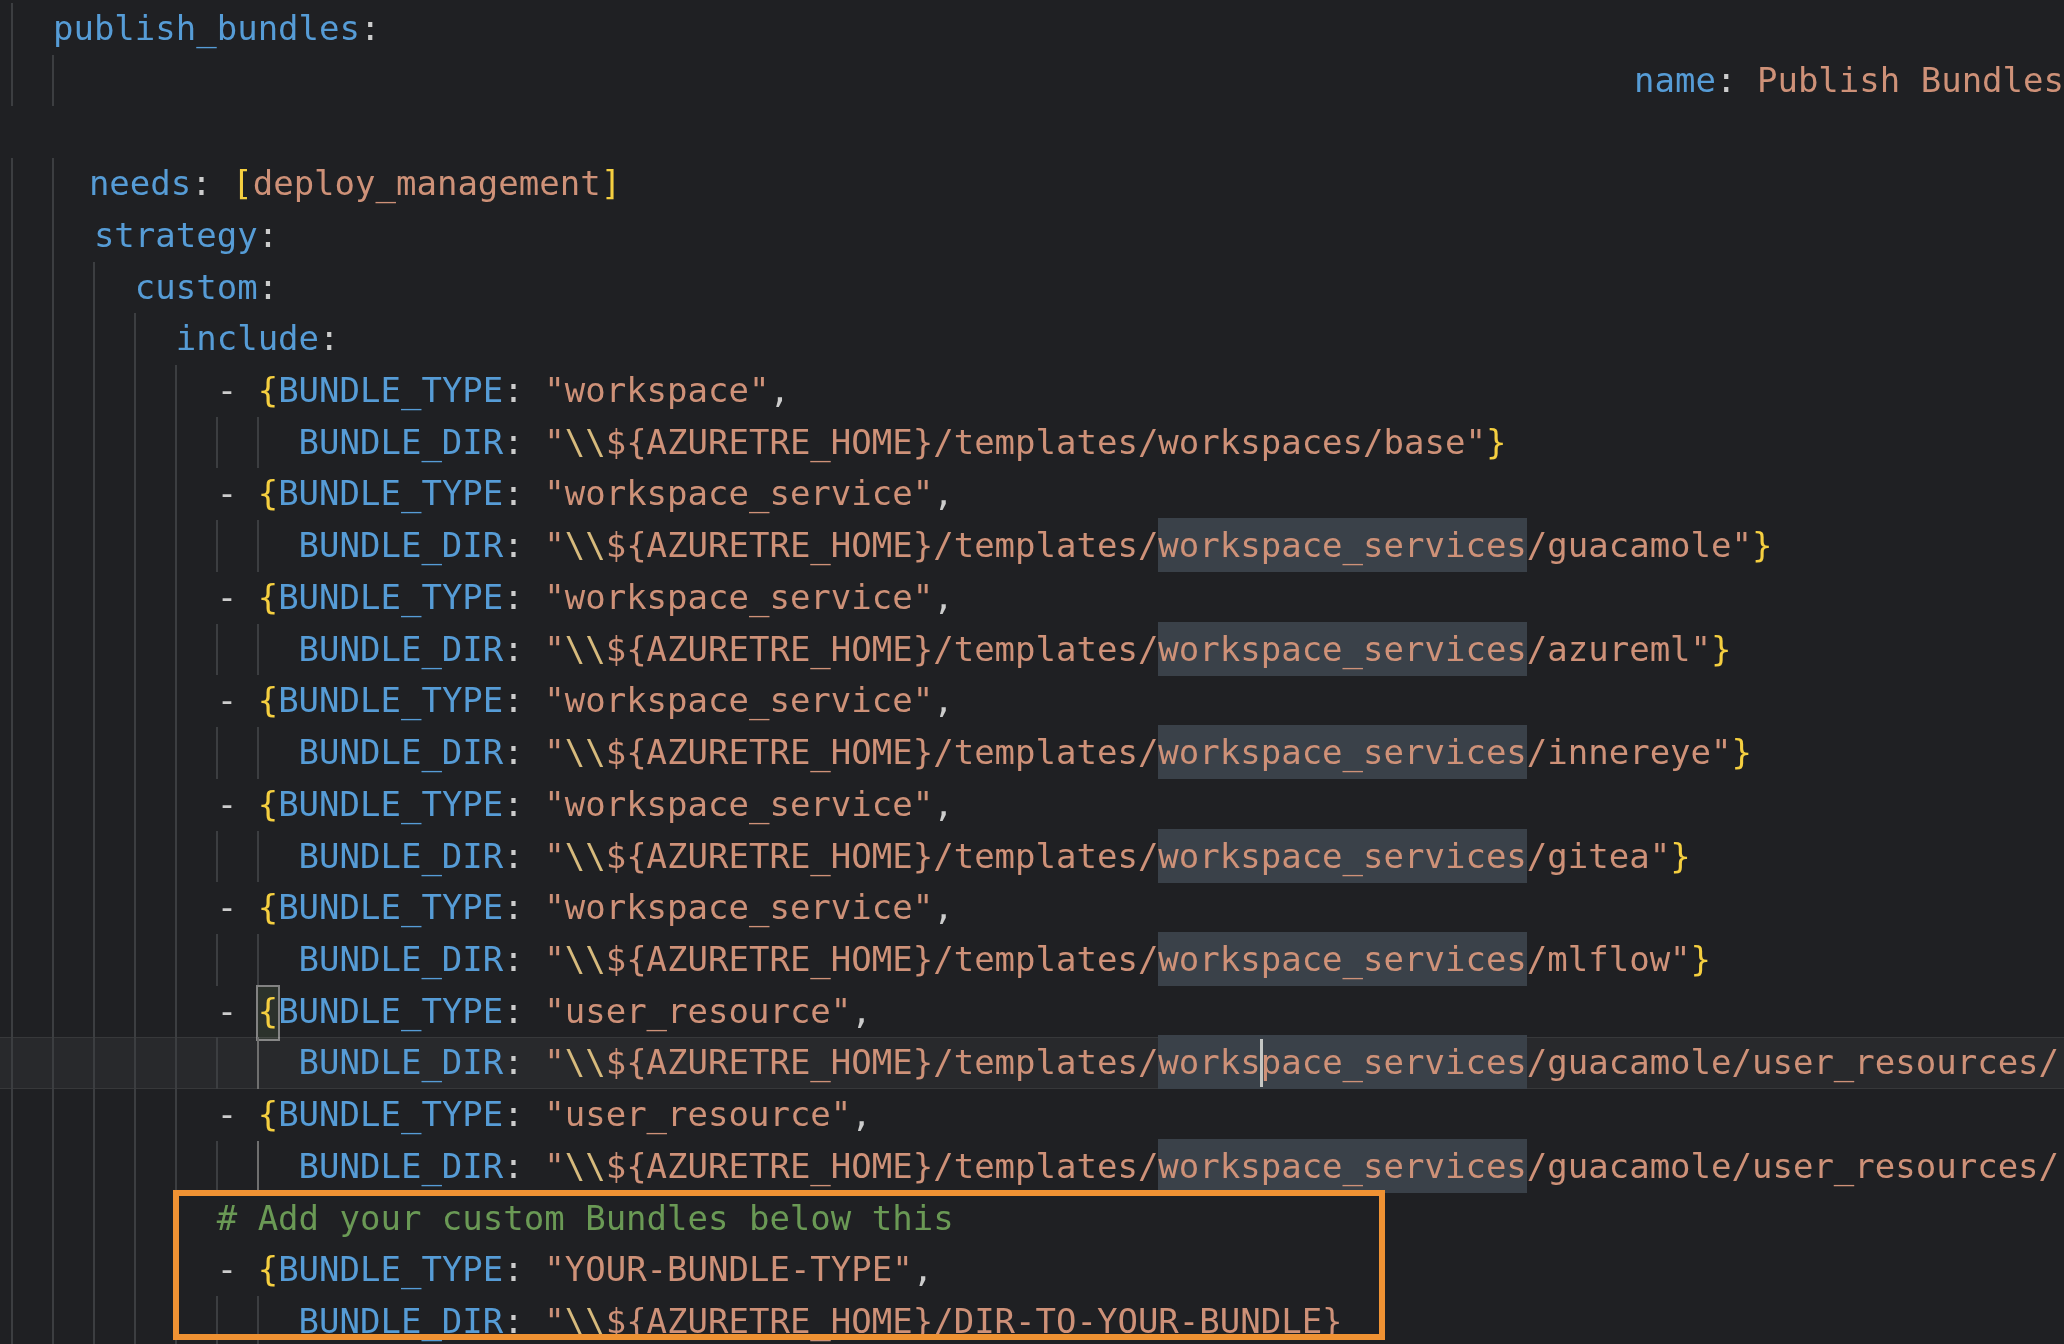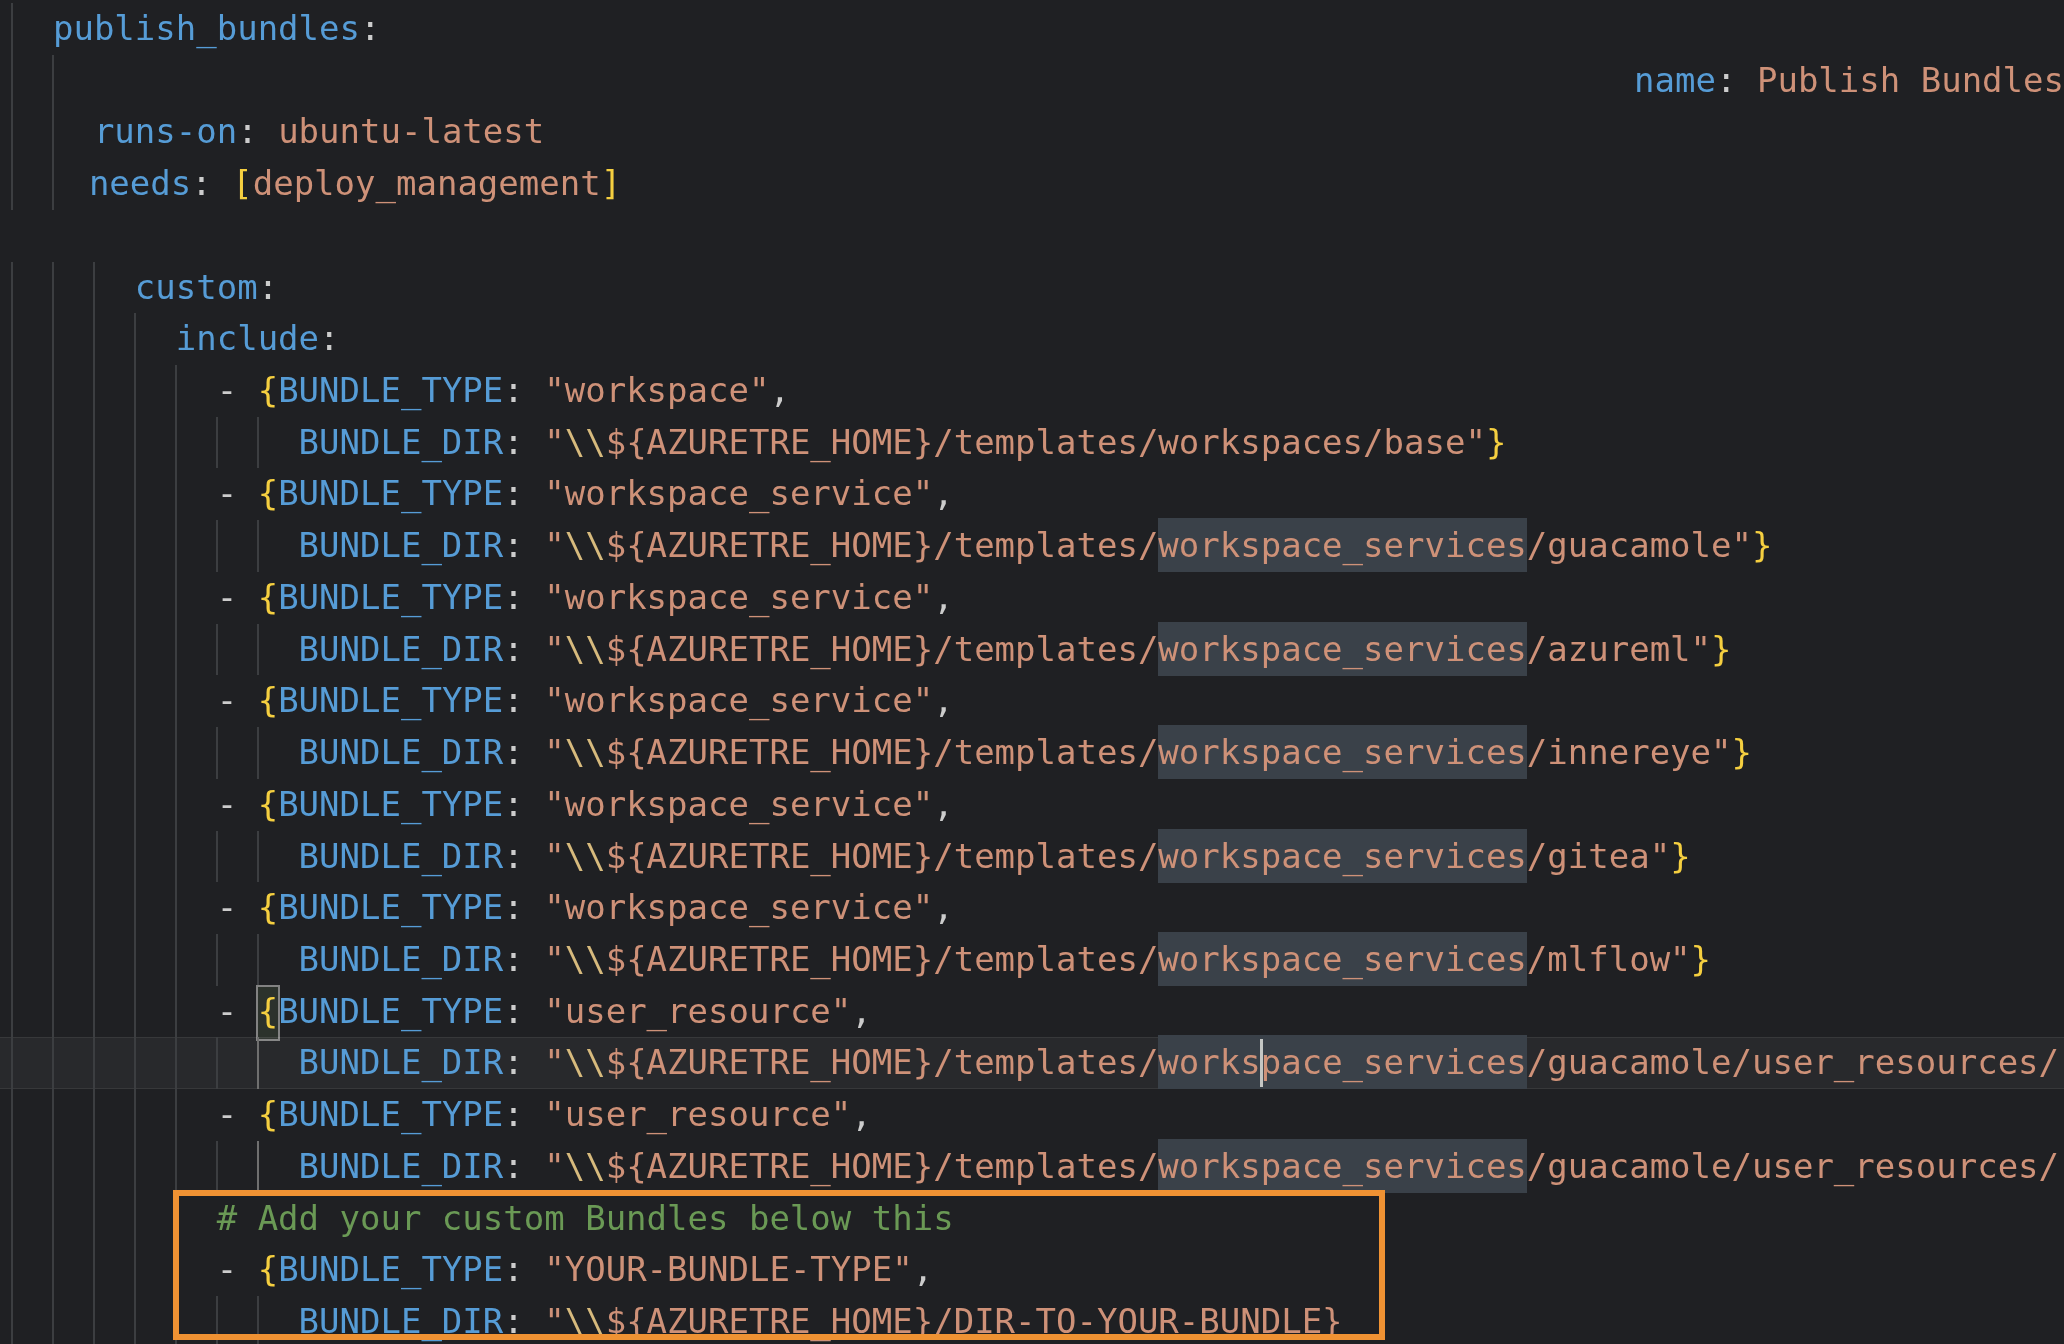--- a/index.html
+++ b/index.html
@@ -62,22 +62,22 @@
     z-index:10;
     pointer-events:none;
   }
 </style>
 </head>
 <body>
 
 <div id="editor" aria-label="yaml">
     <div class="line" style="top: 3px;"><div class="guide" style="left: 11px;"></div><span style="padding-left: 12px; display: inline-block;"><span>  </span><span class="tk-k">publish_bundles</span><span class="tk-p">:</span></span></div>
     <div class="line" style="top: 54.72px; text-align: right;"><div class="guide" style="left: 11px;"></div><div class="guide" style="left: 51.94px;"></div><span style="padding-left: 12px; display: inline-block;"><span>    </span><span class="tk-k">name</span><span class="tk-p">: </span><span class="tk-s">Publish Bundles</span></span></div>
-    <div class="line" style="top: 106.44px;"><div class="guide" style="left: 11px;"></div><div class="guide" style="left: 51.94px;"></div><span style="padding-left: 12px; display: inline-block;"><span>    </span><span class="tk-k">runs-on</span><span class="tk-p">: </span><span class="tk-s">ubuntu-latest</span></span></div>
     <div class="line" style="top: 158.16px;"><div class="guide" style="left: 11px;"></div><div class="guide" style="left: 51.94px;"></div><span style="padding-left: 7px; display: inline-block;"><span>    </span><span class="tk-k">needs</span><span class="tk-p">: </span><span class="tk-b">[</span><span class="tk-s">deploy_management</span><span class="tk-b">]</span></span></div>
+    <div class="line" style="top: 209.88px;"><div class="guide" style="left: 11px;"></div><div class="guide" style="left: 51.94px;"></div><span style="padding-left: 12px; display: inline-block;"><span>    </span><span class="tk-k">strategy</span><span class="tk-p">:</span></span></div>
     <div class="line" style="top: 261.6px;"><div class="guide" style="left: 11px;"></div><div class="guide" style="left: 51.94px;"></div><div class="guide" style="left: 92.88px;"></div><span style="padding-left: 12px; display: inline-block;"><span>      </span><span class="tk-k">custom</span><span class="tk-p">:</span></span></div>
     <div class="line" style="top: 313.32px;"><div class="guide" style="left: 11px;"></div><div class="guide" style="left: 51.94px;"></div><div class="guide" style="left: 92.88px;"></div><div class="guide" style="left: 133.82px;"></div><span style="padding-left: 12px; display: inline-block;"><span>        </span><span class="tk-k">include</span><span class="tk-p">:</span></span></div>
     <div class="line" style="top: 365.04px;"><div class="guide" style="left: 11px;"></div><div class="guide" style="left: 51.94px;"></div><div class="guide" style="left: 92.88px;"></div><div class="guide" style="left: 133.82px;"></div><div class="guide" style="left: 174.76px;"></div><span style="padding-left: 12px; display: inline-block;"><span>          </span><span class="tk-p">- </span><span class="tk-b">{</span><span class="tk-k">BUNDLE_TYPE</span><span class="tk-p">: </span><span class="tk-s">"workspace"</span><span class="tk-p">,</span></span></div>
     <div class="line" style="top: 416.76px;"><div class="guide" style="left: 11px;"></div><div class="guide" style="left: 51.94px;"></div><div class="guide" style="left: 92.88px;"></div><div class="guide" style="left: 133.82px;"></div><div class="guide" style="left: 174.76px;"></div><div class="guide" style="left: 215.7px;"></div><div class="guide" style="left: 256.64px;"></div><span style="padding-left: 12px; display: inline-block;"><span>              </span><span class="tk-k">BUNDLE_DIR</span><span class="tk-p">: </span><span class="tk-s">"</span><span class="tk-e">\\</span><span class="tk-s">${AZURETRE_HOME}/templates/workspaces/base"</span><span class="tk-b">}</span></span></div>
     <div class="line" style="top: 468.48px;"><div class="guide" style="left: 11px;"></div><div class="guide" style="left: 51.94px;"></div><div class="guide" style="left: 92.88px;"></div><div class="guide" style="left: 133.82px;"></div><div class="guide" style="left: 174.76px;"></div><span style="padding-left: 12px; display: inline-block;"><span>          </span><span class="tk-p">- </span><span class="tk-b">{</span><span class="tk-k">BUNDLE_TYPE</span><span class="tk-p">: </span><span class="tk-s">"workspace_service"</span><span class="tk-p">,</span></span></div>
     <div class="line" style="top: 520.2px;"><div class="guide" style="left: 11px;"></div><div class="guide" style="left: 51.94px;"></div><div class="guide" style="left: 92.88px;"></div><div class="guide" style="left: 133.82px;"></div><div class="guide" style="left: 174.76px;"></div><div class="guide" style="left: 215.7px;"></div><div class="guide" style="left: 256.64px;"></div><span style="padding-left: 12px; display: inline-block;"><span>              </span><span class="tk-k">BUNDLE_DIR</span><span class="tk-p">: </span><span class="tk-s">"</span><span class="tk-e">\\</span><span class="tk-s">${AZURETRE_HOME}/templates/</span><span class="tk-s wh">workspace_services</span><span class="tk-s">/guacamole"</span><span class="tk-b">}</span></span></div>
     <div class="line" style="top: 571.92px;"><div class="guide" style="left: 11px;"></div><div class="guide" style="left: 51.94px;"></div><div class="guide" style="left: 92.88px;"></div><div class="guide" style="left: 133.82px;"></div><div class="guide" style="left: 174.76px;"></div><span style="padding-left: 12px; display: inline-block;"><span>          </span><span class="tk-p">- </span><span class="tk-b">{</span><span class="tk-k">BUNDLE_TYPE</span><span class="tk-p">: </span><span class="tk-s">"workspace_service"</span><span class="tk-p">,</span></span></div>
     <div class="line" style="top: 623.64px;"><div class="guide" style="left: 11px;"></div><div class="guide" style="left: 51.94px;"></div><div class="guide" style="left: 92.88px;"></div><div class="guide" style="left: 133.82px;"></div><div class="guide" style="left: 174.76px;"></div><div class="guide" style="left: 215.7px;"></div><div class="guide" style="left: 256.64px;"></div><span style="padding-left: 12px; display: inline-block;"><span>              </span><span class="tk-k">BUNDLE_DIR</span><span class="tk-p">: </span><span class="tk-s">"</span><span class="tk-e">\\</span><span class="tk-s">${AZURETRE_HOME}/templates/</span><span class="tk-s wh">workspace_services</span><span class="tk-s">/azureml"</span><span class="tk-b">}</span></span></div>
     <div class="line" style="top: 675.36px;"><div class="guide" style="left: 11px;"></div><div class="guide" style="left: 51.94px;"></div><div class="guide" style="left: 92.88px;"></div><div class="guide" style="left: 133.82px;"></div><div class="guide" style="left: 174.76px;"></div><span style="padding-left: 12px; display: inline-block;"><span>          </span><span class="tk-p">- </span><span class="tk-b">{</span><span class="tk-k">BUNDLE_TYPE</span><span class="tk-p">: </span><span class="tk-s">"workspace_service"</span><span class="tk-p">,</span></span></div>
     <div class="line" style="top: 727.08px;"><div class="guide" style="left: 11px;"></div><div class="guide" style="left: 51.94px;"></div><div class="guide" style="left: 92.88px;"></div><div class="guide" style="left: 133.82px;"></div><div class="guide" style="left: 174.76px;"></div><div class="guide" style="left: 215.7px;"></div><div class="guide" style="left: 256.64px;"></div><span style="padding-left: 12px; display: inline-block;"><span>              </span><span class="tk-k">BUNDLE_DIR</span><span class="tk-p">: </span><span class="tk-s">"</span><span class="tk-e">\\</span><span class="tk-s">${AZURETRE_HOME}/templates/</span><span class="tk-s wh">workspace_services</span><span class="tk-s">/innereye"</span><span class="tk-b">}</span></span></div>

